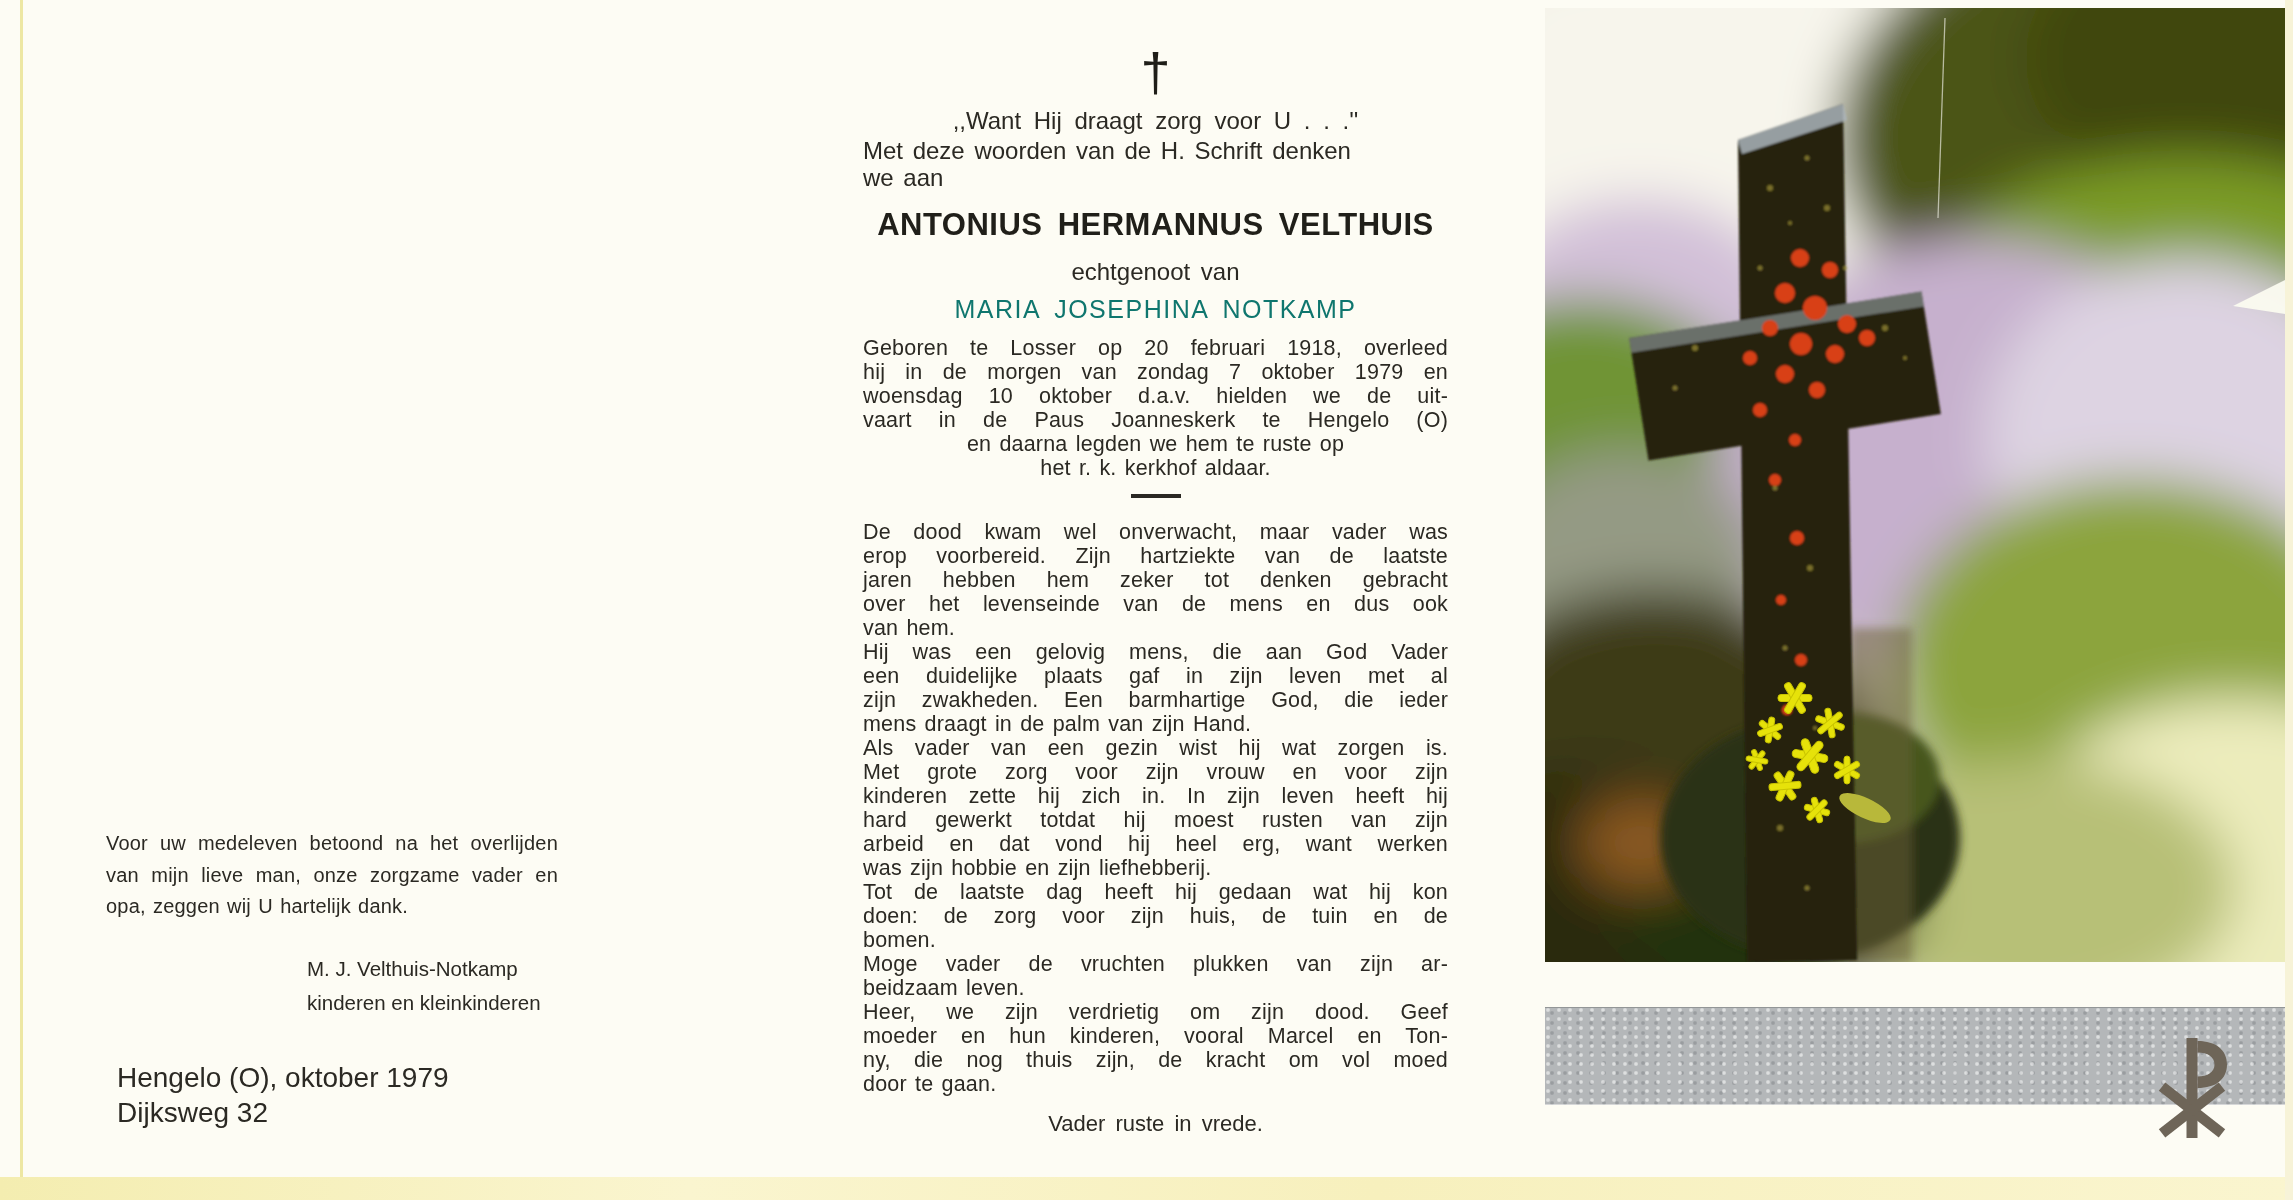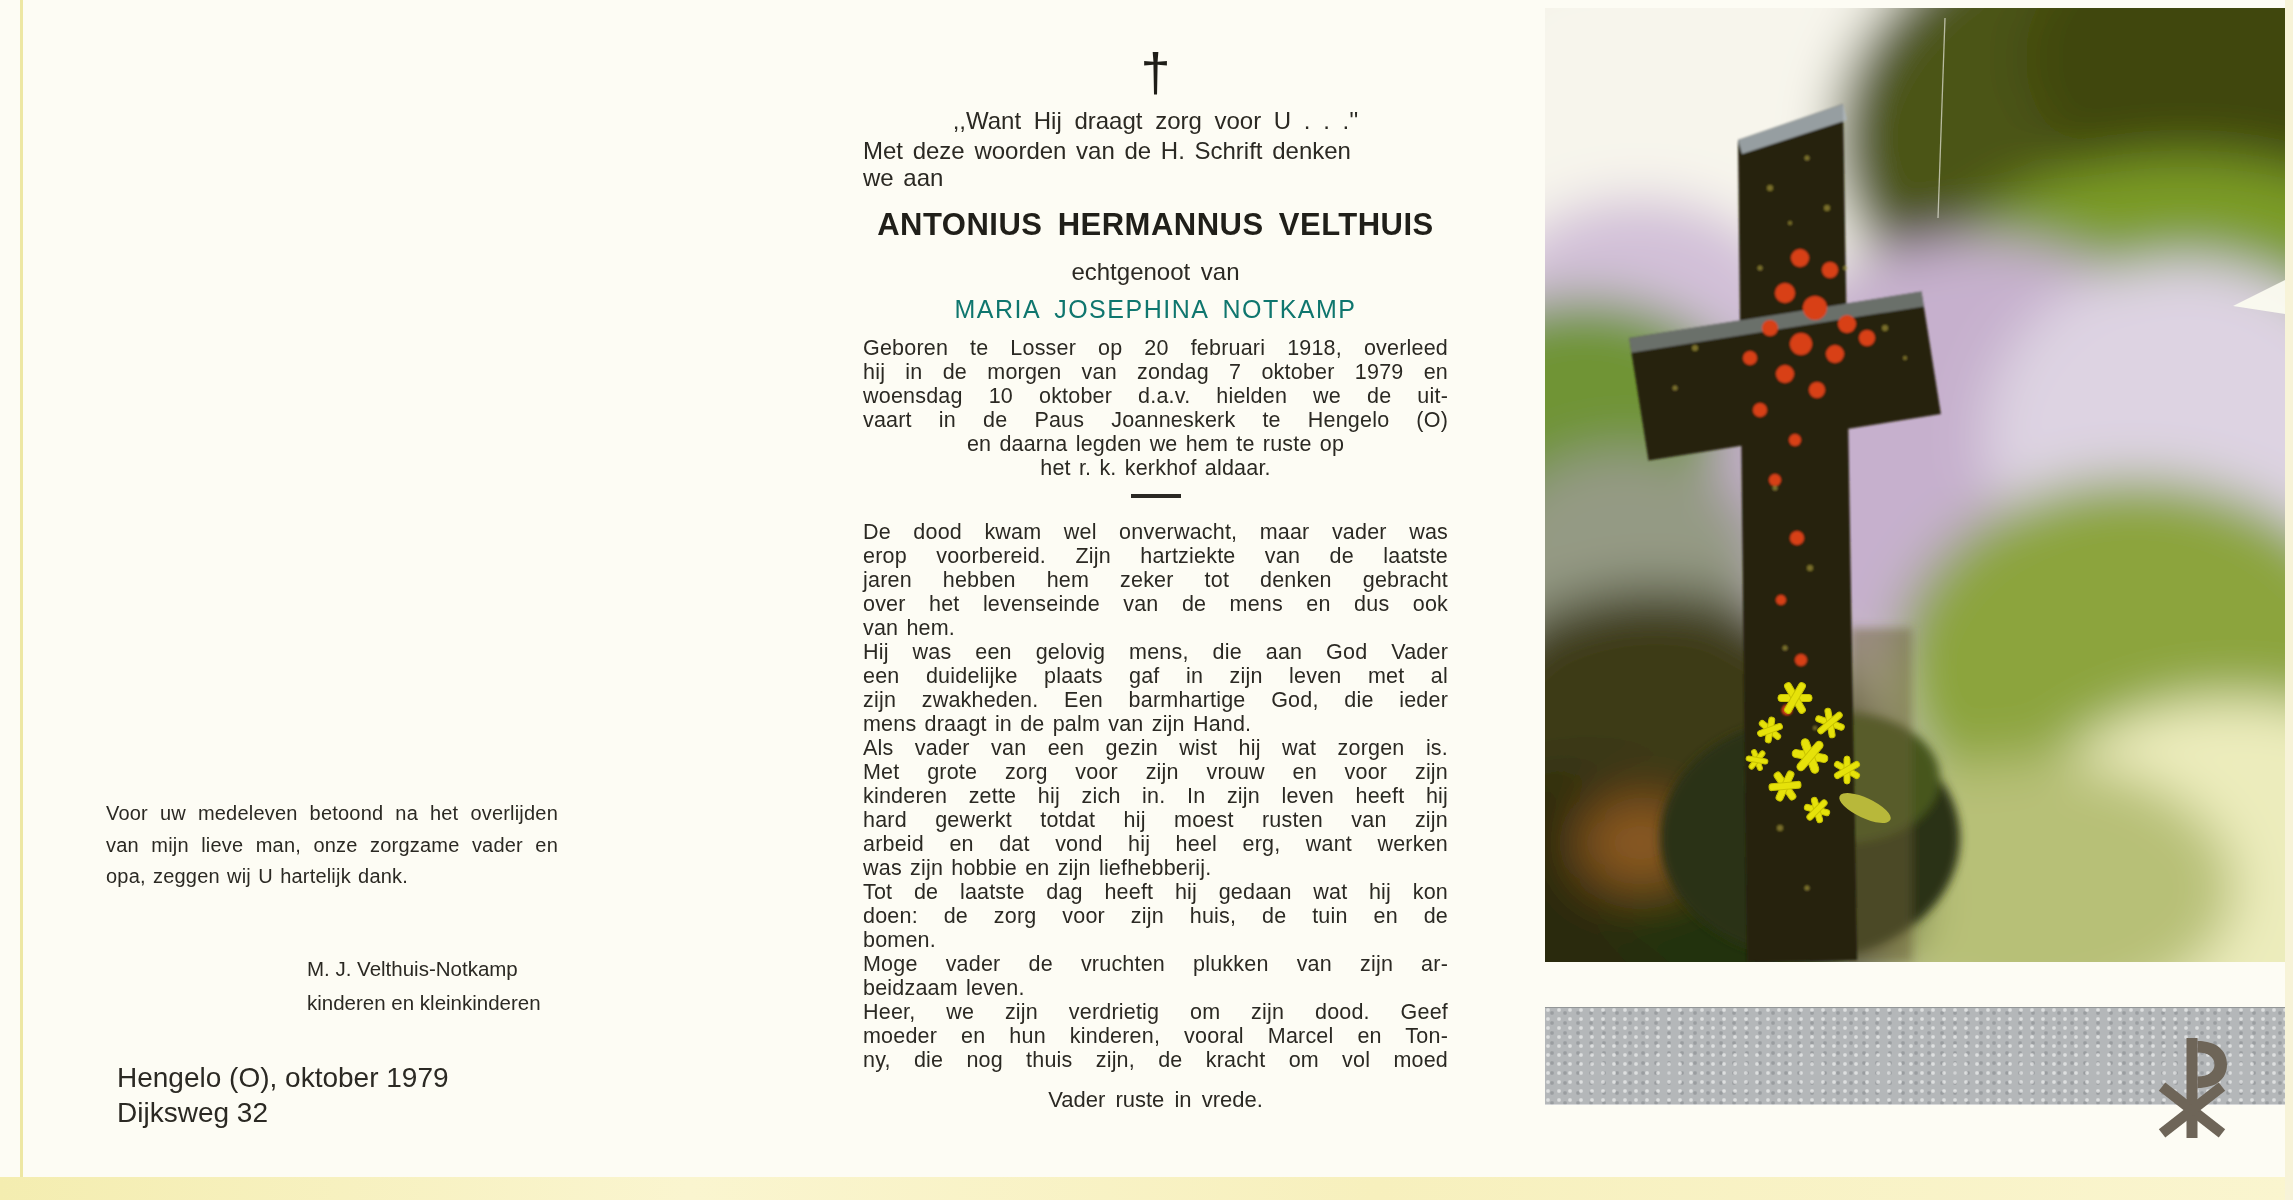--- a/index.html
+++ b/index.html
@@ -7,21 +7,21 @@
         font-family:"Liberation Sans","DejaVu Sans",sans-serif;color:#2b2923;}
 
   
   .edge-left{position:absolute;left:20px;top:0;width:3px;height:1180px;background:#e9e18f;opacity:.8;}
   .strip-bottom{position:absolute;left:0;top:1177px;width:2293px;height:23px;
                 background:linear-gradient(90deg,#f4edb0,#faf5cf 30%,#f7f0bd 60%,#faf5cf);}
   .strip-right{position:absolute;right:0;top:0;width:8px;height:1200px;background:#f7f3d8;}
 
   
   .left-page{position:absolute;left:0;top:0;width:620px;height:1180px;}
-  .thanks{position:absolute;left:106px;top:798px;width:452px;font-size:20px;line-height:31.5px;
+  .thanks{position:absolute;left:106px;top:828px;width:452px;font-size:20px;line-height:31.5px;
           word-spacing:1.5px;letter-spacing:.2px;}
   .sig{position:absolute;left:307px;top:952px;font-size:20.5px;line-height:33.5px;white-space:nowrap;}
   .pd{position:absolute;left:117px;top:1060px;font-size:28px;line-height:35px;white-space:nowrap;}
 
   
   .mid-page{position:absolute;left:863px;top:40px;width:585px;}
   .m-cross{font-size:54px;line-height:64px;text-align:center;color:#1f1e18;}
   .m-quote{font-size:24px;line-height:33px;text-align:center;word-spacing:6px;white-space:nowrap;}
   .m-intro{font-size:24px;line-height:27px;text-align:left;word-spacing:3px;white-space:nowrap;}
   .m-name{margin:16px 0 0 0;font-size:31px;line-height:36px;font-weight:bold;text-align:center;
@@ -110,20 +110,21 @@
       <div class="m-line j">arbeid en dat vond hij heel erg, want werken</div>
       <div class="m-line">was zijn hobbie en zijn liefhebberij.</div>
       <div class="m-line j">Tot de laatste dag heeft hij gedaan wat hij kon</div>
       <div class="m-line j">doen: de zorg voor zijn huis, de tuin en de</div>
       <div class="m-line">bomen.</div>
       <div class="m-line j">Moge vader de vruchten plukken van zijn ar-</div>
       <div class="m-line">beidzaam leven.</div>
       <div class="m-line j">Heer, we zijn verdrietig om zijn dood. Geef</div>
       <div class="m-line j">moeder en hun kinderen, vooral Marcel en Ton-</div>
       <div class="m-line j">ny, die nog thuis zijn, de kracht om vol moed</div>
+      <div class="m-line">door te gaan.</div>
     </div>
 
     <div class="m-closing">Vader ruste in vrede.</div>
   </section>
 
   <section class="photo-page">
     <div class="photo">
       <svg width="740" height="954" viewBox="0 0 740 954" xmlns="http://www.w3.org/2000/svg">
         <defs>
           <filter id="bgblur" x="-20%" y="-20%" width="140%" height="140%">

